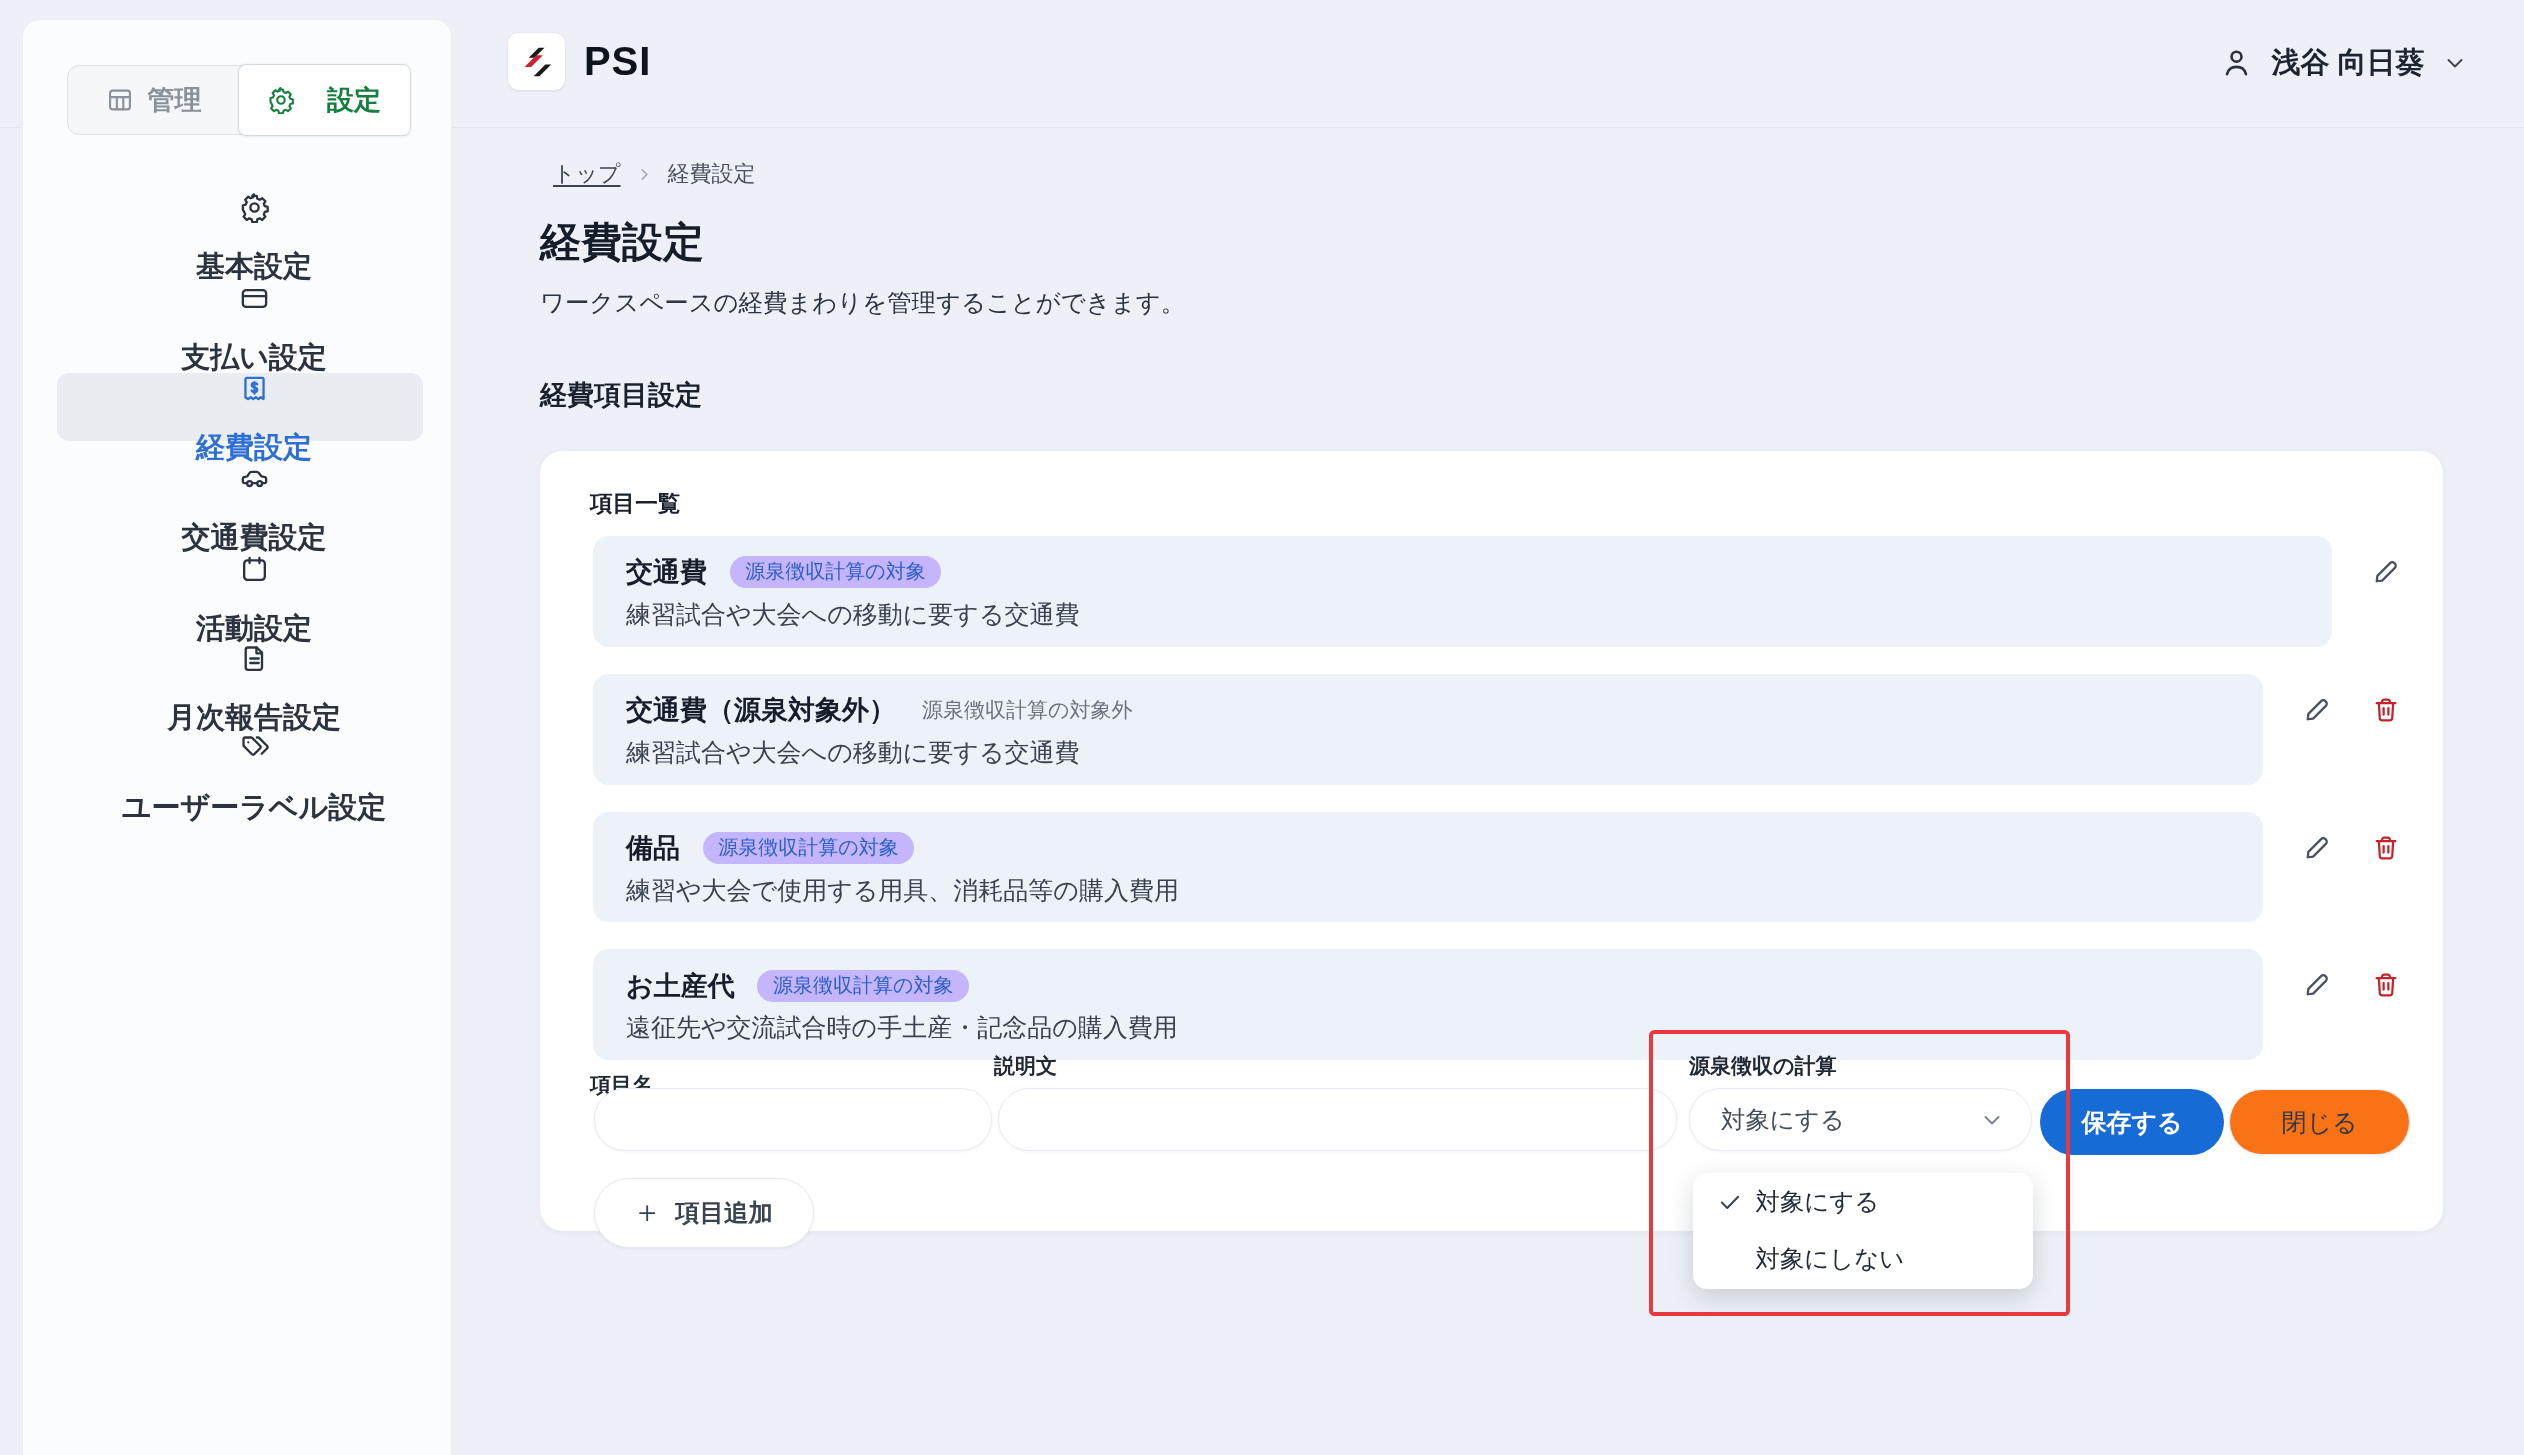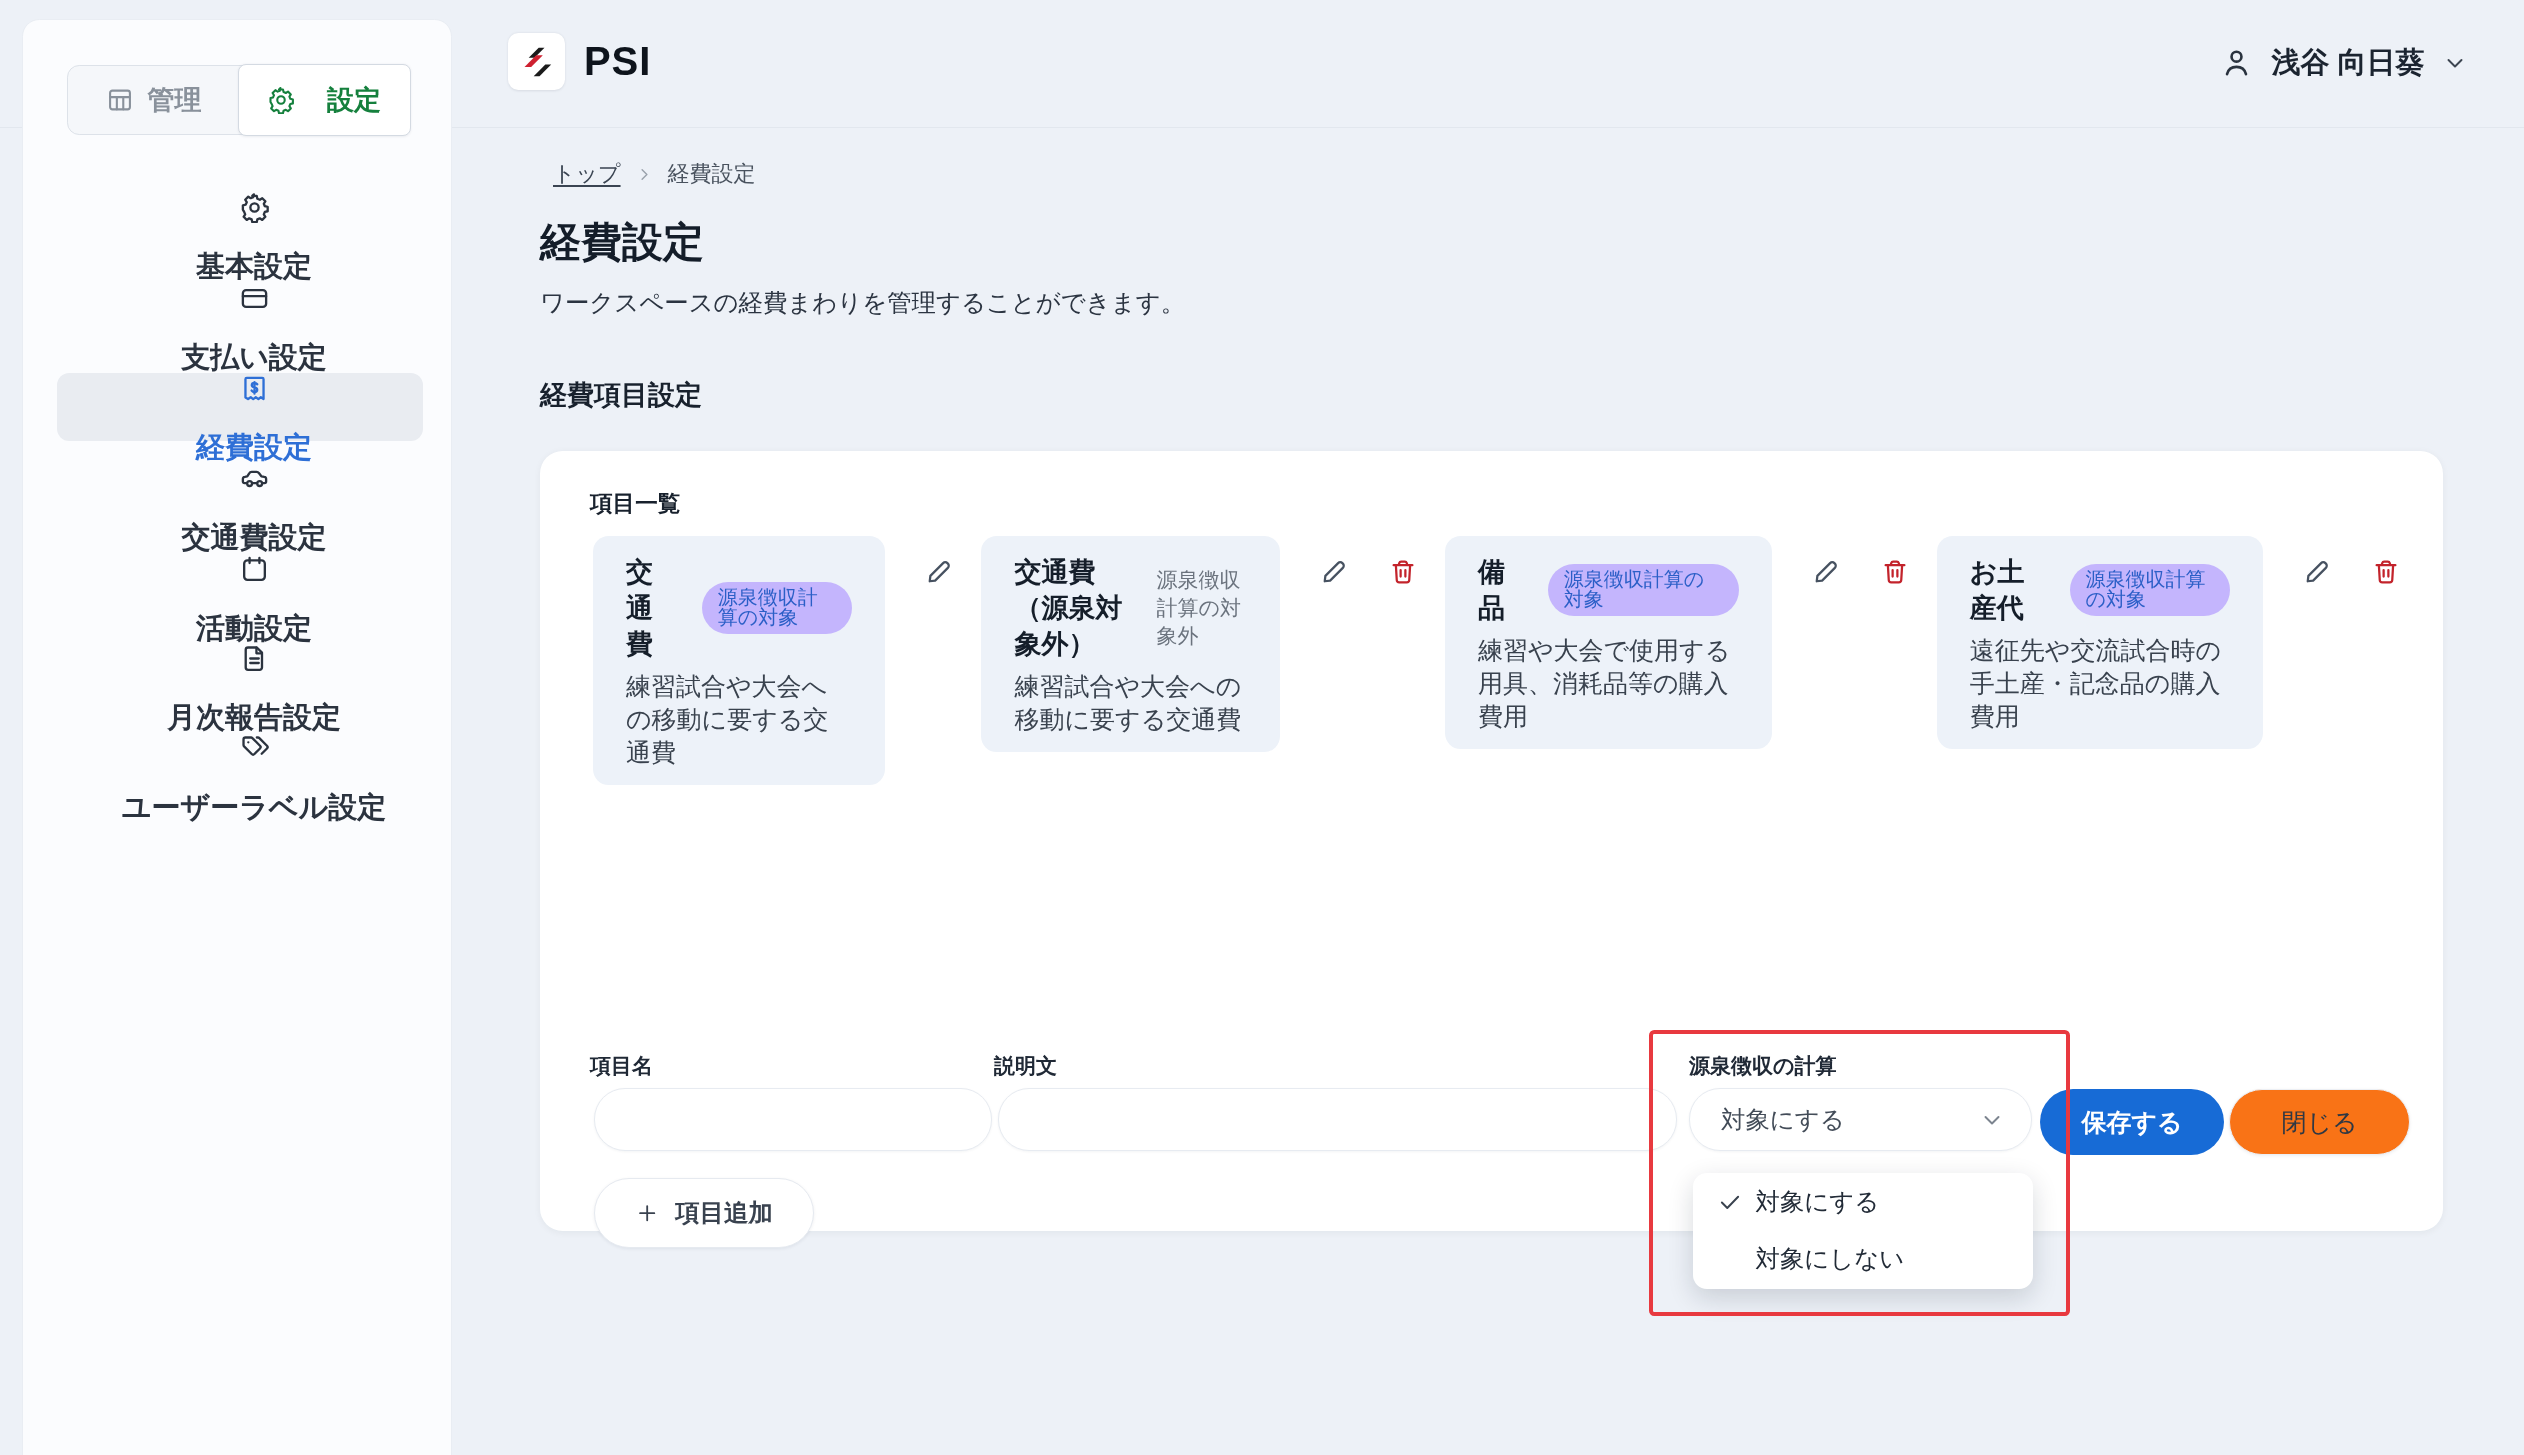--- a/index.html
+++ b/index.html
@@ -48,38 +48,38 @@
   .breadcrumb .home { color:#3a4452; text-decoration:underline; text-underline-offset:4.4px; cursor:pointer; }
   .breadcrumb .sep { width:19px; height:19px; color:#99a1ab; }
   .breadcrumb .current { color:#49525e; }
   .page-title { position:absolute; left:540px; top:215px; font-size:41px; font-weight:700; color:#141d29; }
   .page-desc  { position:absolute; left:540px; top:287px; font-size:24.4px; color:#2b3441; }
   .section-title { position:absolute; left:540px; top:377px; font-size:27px; font-weight:700; color:#18212d; }
 
   .card { position:absolute; left:540px; top:451px; width:1903px; height:780px;
           background:#ffffff; border-radius:22.6px; box-shadow:0 1.7px 7px rgba(23,32,48,.05); }
   .list-label { position:absolute; left:50px; top:37px; font-size:22.6px; font-weight:700; color:#18212d; }
-  .rows { position:absolute; left:53px; top:85px; width:1808px; display:flex; flex-direction:row; gap:27px; }
+  .rows { position:absolute; left:53px; top:85px; width:1808px; display:flex; flex-direction:column; gap:27px; }
   .row-wrap { display:flex; align-items:flex-start; }
   .row-box { flex:1; min-height:98px; background:#edf2f9; border-radius:15.7px; padding:18.3px 33px 15.7px; }
   .row-head { display:flex; align-items:center; }
   .row-title { font-size:27px; font-weight:700; color:#151e2a; }
   .badge { margin-left:22.6px; font-size:20px; font-weight:500; color:#2b5fc7;
            background:#c4b5fd; border-radius:870px; padding:5.2px 15.7px 7px; line-height:1; }
   .badge-plain { margin-left:26px; font-size:21px; color:#6b737e; }
   .row-desc { margin-top:7.8px; font-size:25px; color:#39424e; }
   .icon-btn { width:30px; height:30px; margin-left:39px; margin-top:21px;
               background:none; border:none; cursor:pointer; padding:0; flex:none; }
   .icon-btn .ic { width:30px; height:30px; }
   .icon-btn.edit { color:#475261; }
   .icon-btn.del  { color:#c3232b; }
 
   
   .form-label { position:absolute; top:601px; font-size:21px; font-weight:700; color:#20293.5; color:#202936; }
-  .lbl-name { left:50px; } .lbl-desc { left:454px; } .lbl-wh { left:1149px; }
+  .lbl-name { left:50px;margin-top:19px; } .lbl-desc { left:454px; } .lbl-wh { left:1149px; }
   .f-input { position:absolute; top:637px; height:63px; background:#fff;
              border:0.9px solid #e7ebf1; border-radius:31px; box-shadow:0 0.9px 2.6px rgba(20,30,50,.05);
              font-size:24.4px; color:#2b3441; padding:0 26px; font-family:inherit; outline:none; }
   .in-name { left:54px;  width:398px; }
   .in-desc { left:458px; width:679px; }
   .f-select { position:absolute; left:1149px; top:637px; width:343px; height:63px;
               background:#fff; border:0.9px solid #e7ebf1; border-radius:31px;
               box-shadow:0 0.9px 2.6px rgba(20,30,50,.05); display:flex; align-items:center;
               padding:0 26px 0 31px; cursor:pointer; }
   .f-select .val { flex:1; font-size:24.4px; color:#434c58; }

